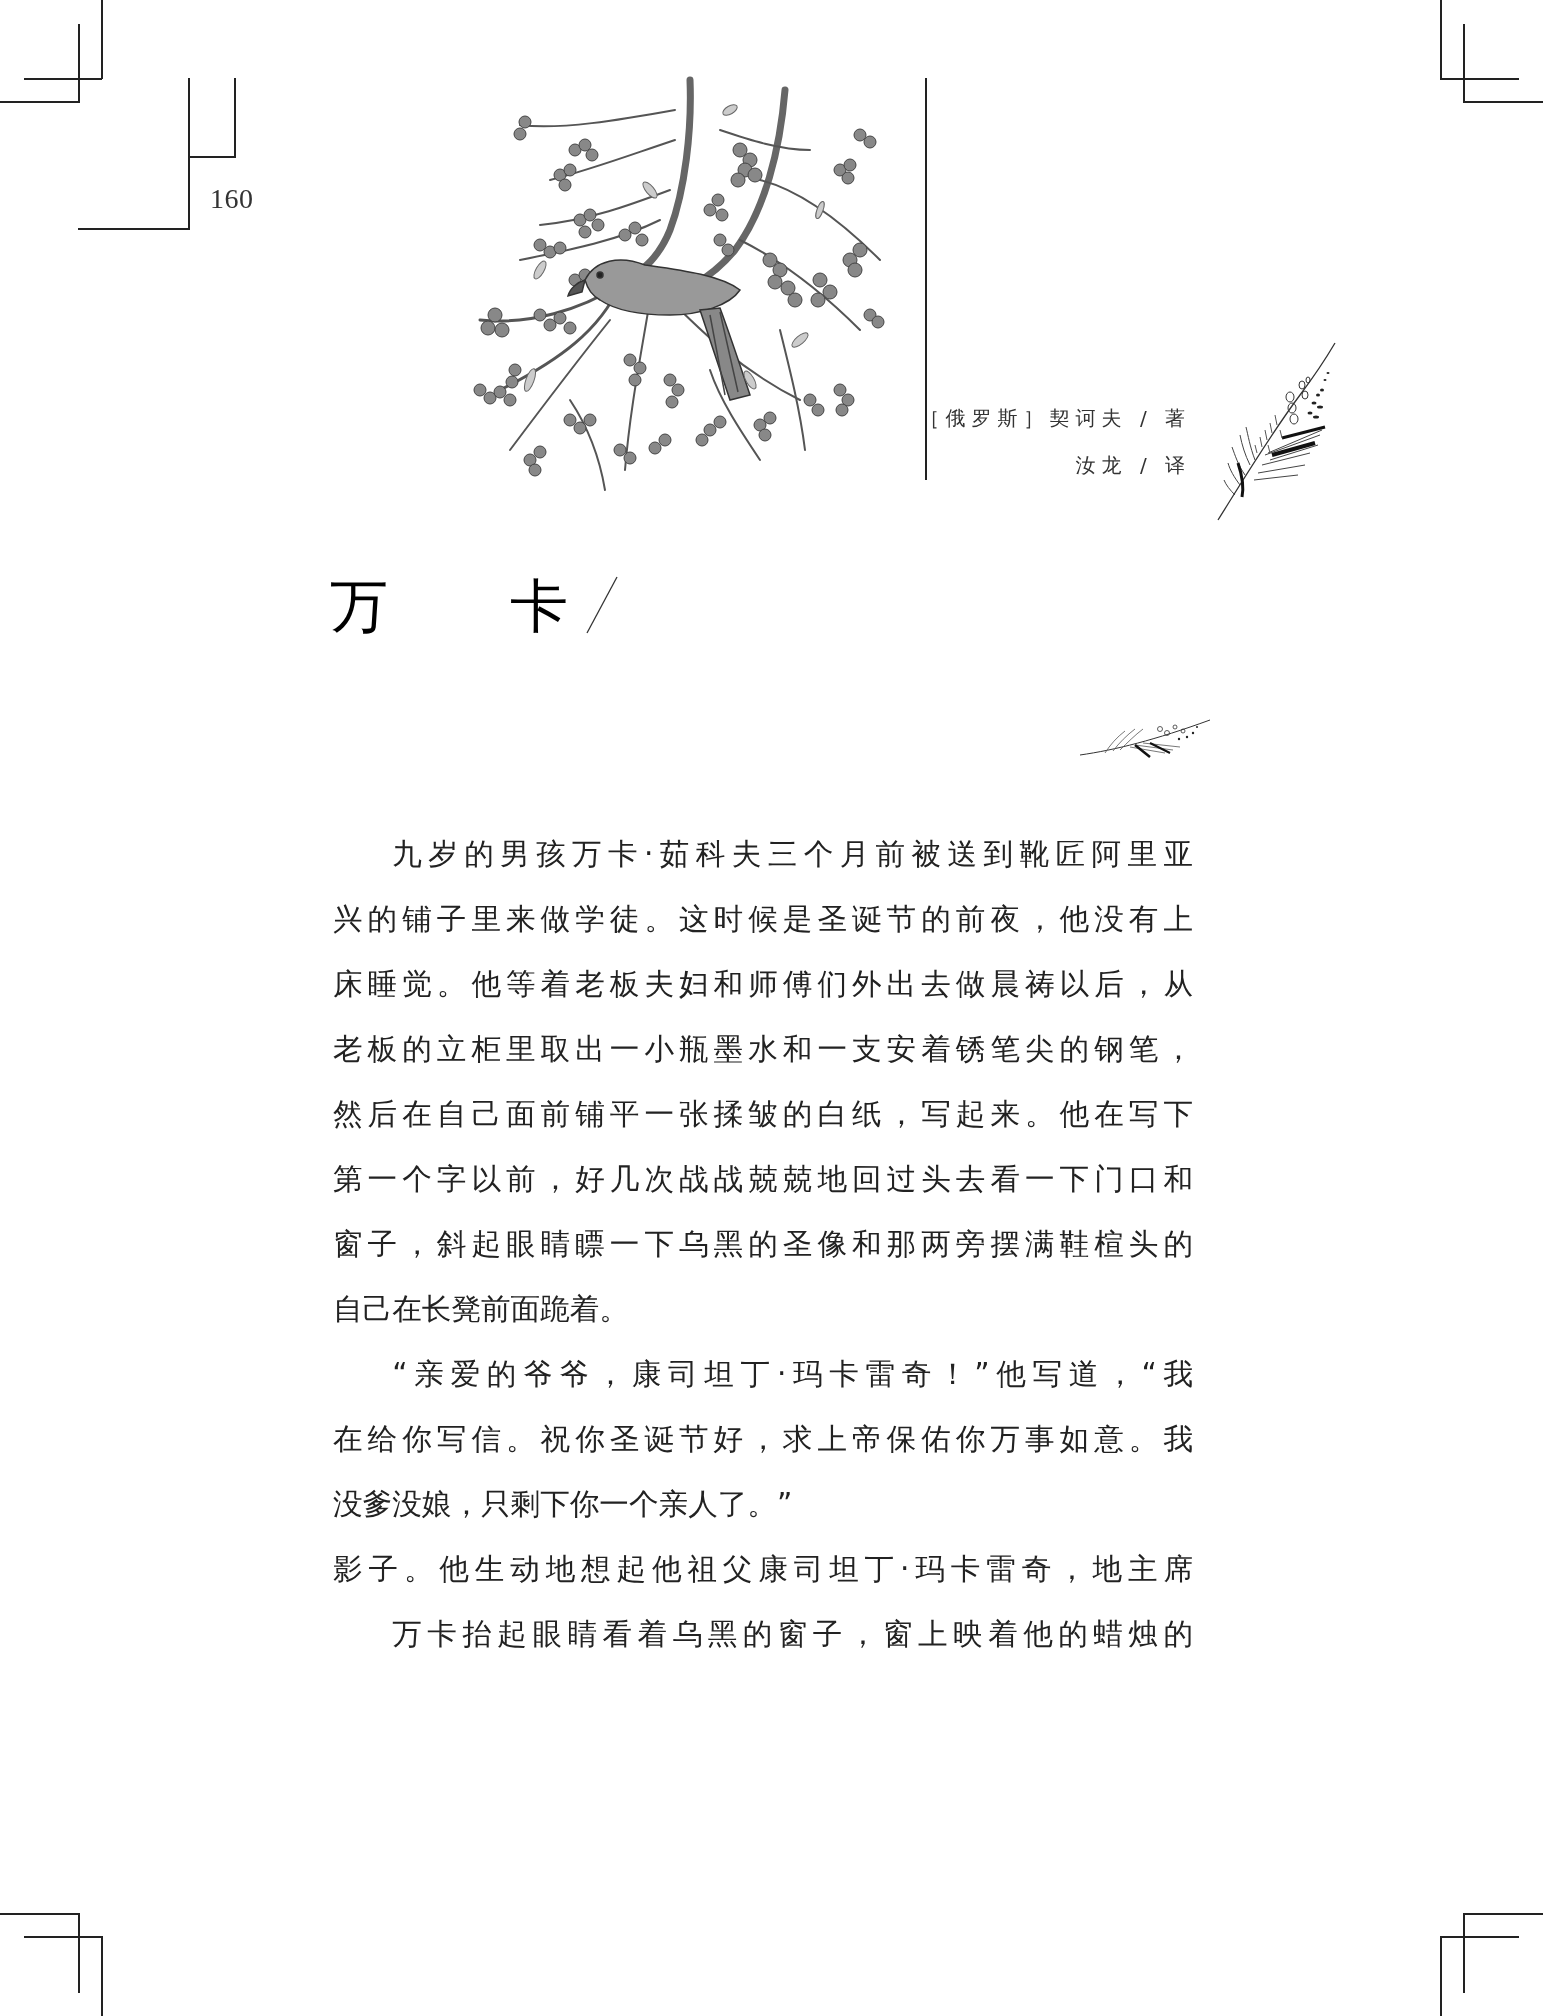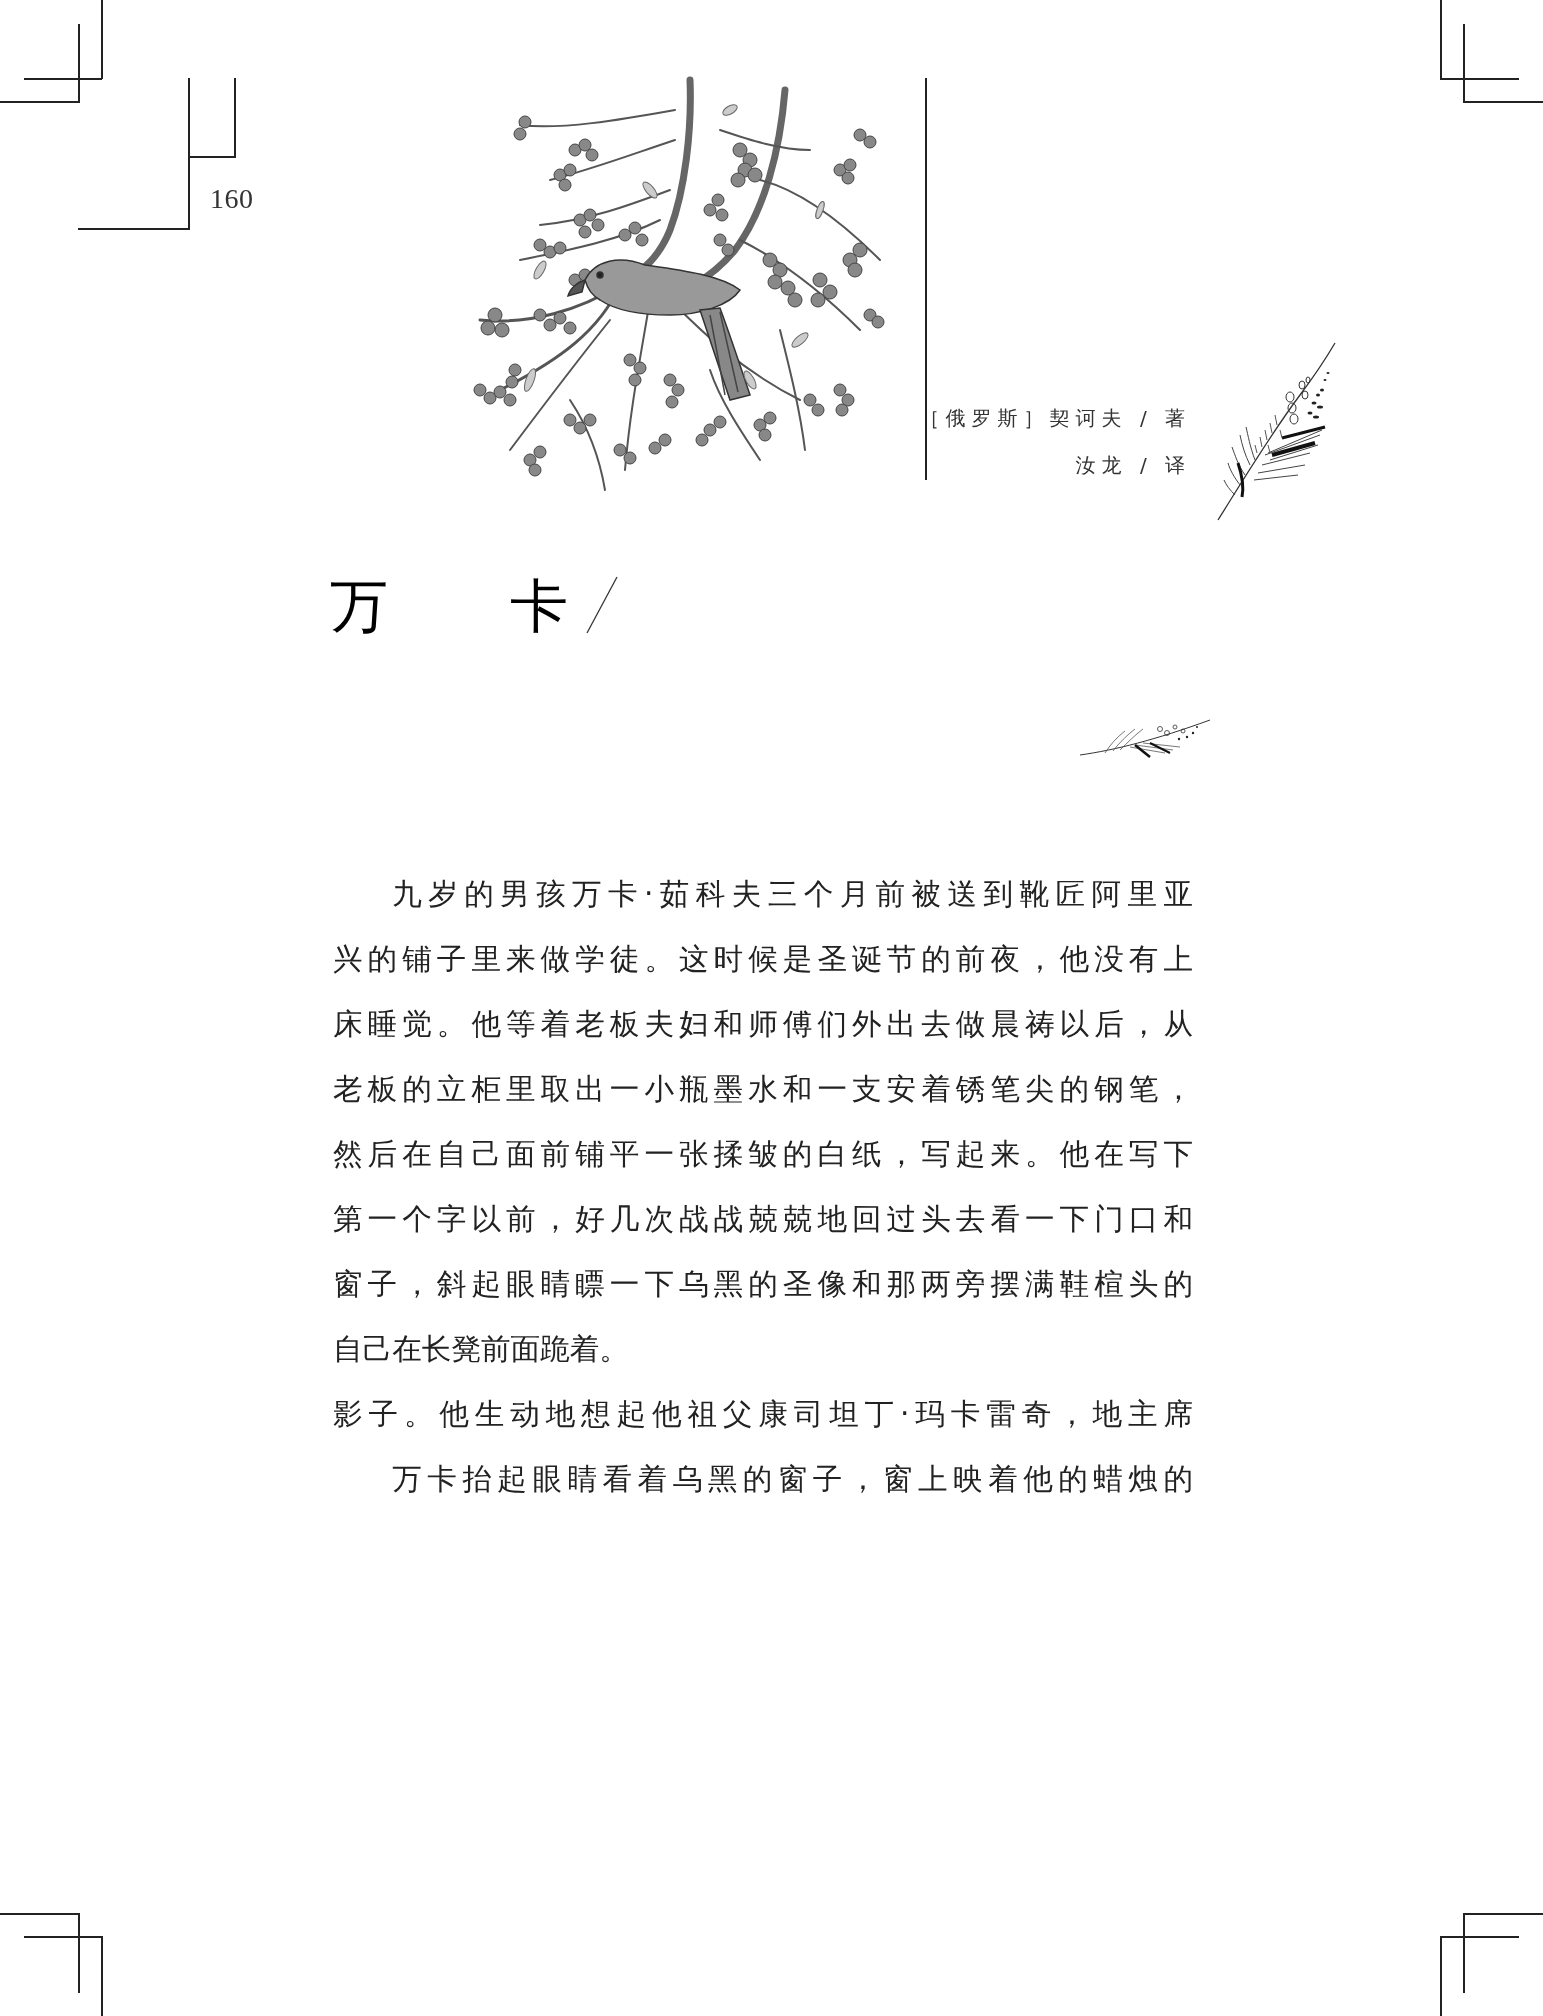--- a/index.html
+++ b/index.html
@@ -10,21 +10,21 @@
   .divider { position: absolute; left: 925px; top: 78px; width: 2px; height: 402px; background: #222; }
   .byline { position: absolute; right: 352px; font-family: "DejaVu Sans", "Liberation Sans", sans-serif; font-size: 20px; color: #333; letter-spacing: 6px; text-align: right; white-space: nowrap; }
   .byline.author { top: 392px; margin-top: 13px; }
   .byline.translator { top: 452px; }
   .feather-large { position: absolute; left: 1210px; top: 335px; width: 130px; height: 190px; }
   .feather-small { position: absolute; left: 1075px; top: 715px; width: 140px; height: 45px; }
   .title { position: absolute; left: 330px; top: 568px; font-family: "DejaVu Sans", "Liberation Sans", sans-serif; font-size: 58px; color: #000000; letter-spacing: 0; white-space: nowrap; }
   .title .t1 { display: inline-block; width: 180px; }
   .title .t2 { display: inline-block; }
   .title-slash { position: absolute; left: 585px; top: 575px; width: 34px; height: 60px; }
-  .body-text { position: absolute; left: 333px; top: 862px; width: 860px; font-family: "DejaVu Sans", "Liberation Sans", sans-serif; font-size: 29.6px; line-height: 65px; color: #222; text-align: justify; text-justify: inter-character; }
+  .body-text { position: absolute; left: 333px; top: 822px; width: 860px; font-family: "DejaVu Sans", "Liberation Sans", sans-serif; font-size: 29.6px; line-height: 65px; color: #222; text-align: justify; text-justify: inter-character; }
   .para { margin: 0; padding: 0; text-indent: 2em; }
   .line { display: block; text-align: justify; text-align-last: justify; white-space: nowrap; }
   .line.last { text-align-last: left; }
   .line.indent { padding-left: 2em; }
 </style>
 </head>
 <body>
 
 <div class="crop-line" style="left:24px;top:78px;width:78px;height:2px;"></div>
 <div class="crop-line" style="left:101px;top:0;width:2px;height:79px;"></div>
@@ -276,16 +276,21 @@
     <span class="line indent">九岁的男孩万卡·茹科夫三个月前被送到靴匠阿里亚</span>
     <span class="line">兴的铺子里来做学徒。这时候是圣诞节的前夜，他没有上</span>
     <span class="line">床睡觉。他等着老板夫妇和师傅们外出去做晨祷以后，从</span>
     <span class="line">老板的立柜里取出一小瓶墨水和一支安着锈笔尖的钢笔，</span>
     <span class="line">然后在自己面前铺平一张揉皱的白纸，写起来。他在写下</span>
     <span class="line">第一个字以前，好几次战战兢兢地回过头去看一下门口和</span>
     <span class="line">窗子，斜起眼睛瞟一下乌黑的圣像和那两旁摆满鞋楦头的</span>
     <span class="line last">自己在长凳前面跪着。</span>
   </div>
   <div class="para" style="text-indent:0;">
+    <span class="line indent">“亲爱的爷爷，康司坦丁·玛卡雷奇！”他写道，“我</span>
+    <span class="line">在给你写信。祝你圣诞节好，求上帝保佑你万事如意。我</span>
+    <span class="line last">没爹没娘，只剩下你一个亲人了。”</span>
+  </div>
+  <div class="para" style="text-indent:0;">
     <span class="line">影子。他生动地想起他祖父康司坦丁·玛卡雷奇，地主席</span>
     <span class="line indent">万卡抬起眼睛看着乌黑的窗子，窗上映着他的蜡烛的</span>
   </div>
 </div>
 
 </body></html>

